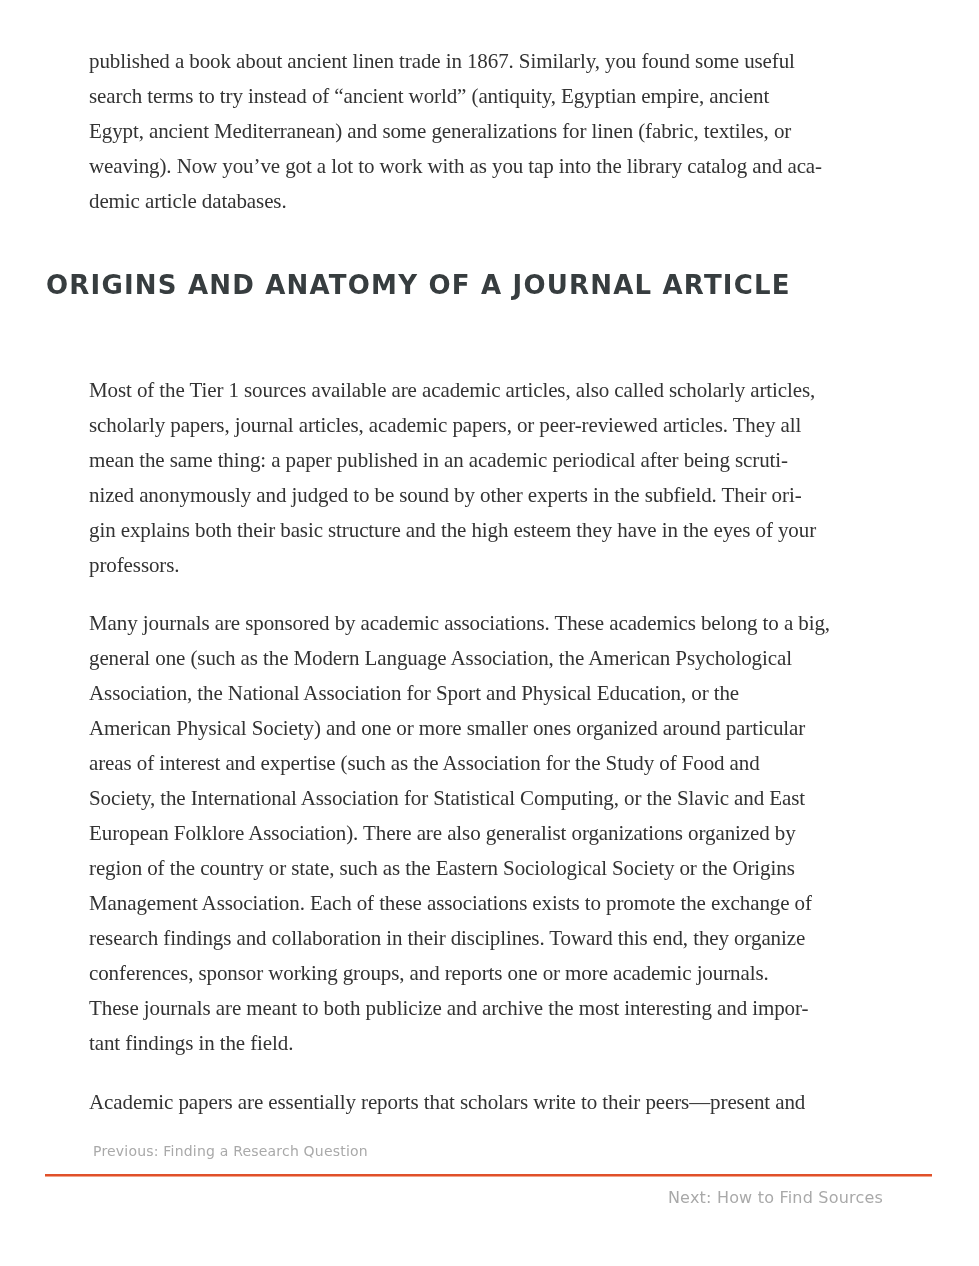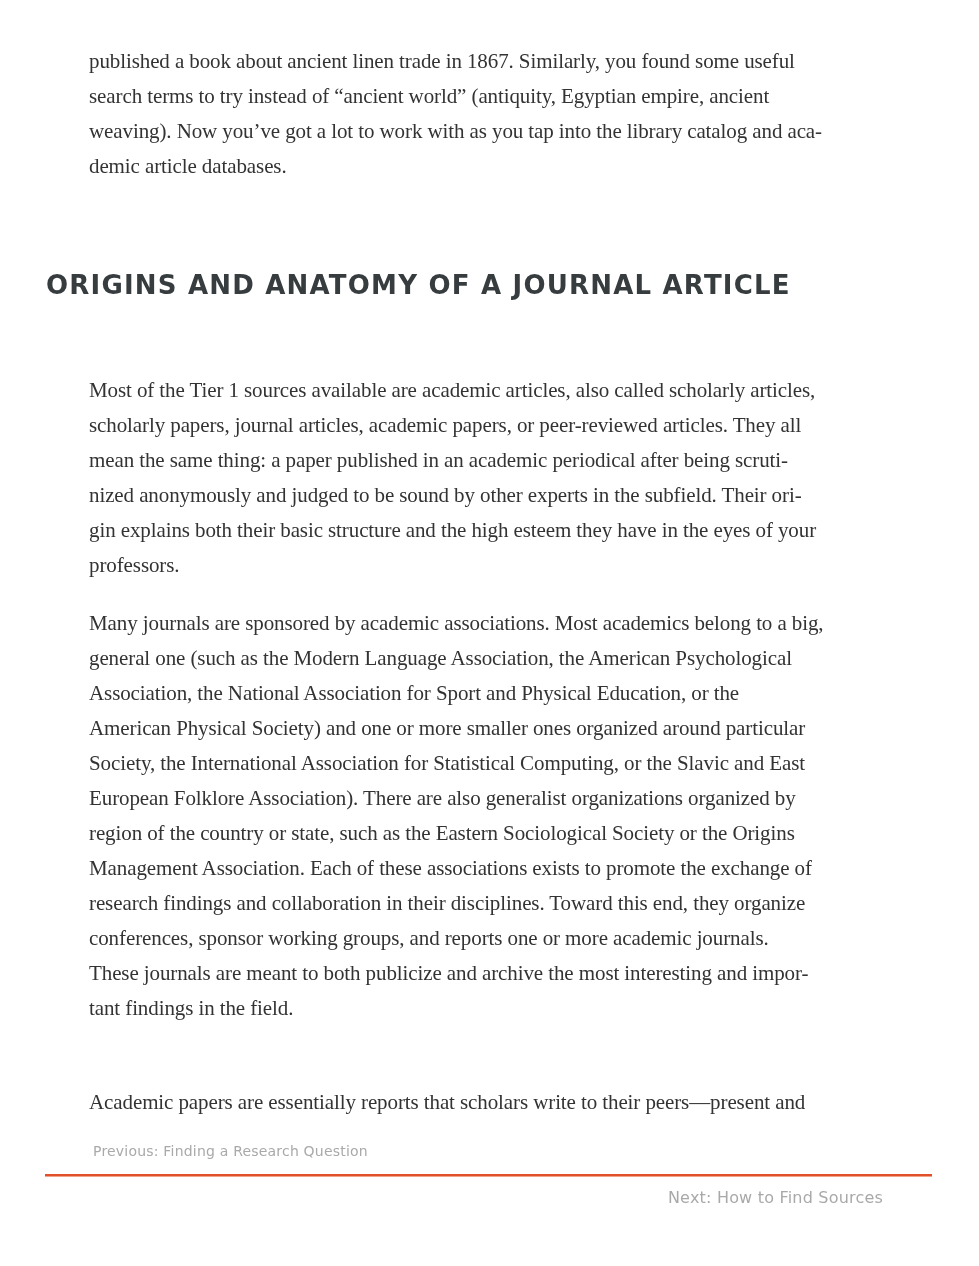--- a/index.html
+++ b/index.html
@@ -84,40 +84,42 @@
     }
   </style>
 </head>
 <body>
 
 <div class="content">
 
   <p class="para" style="top: 44px;">
     <span class="line">published a book about ancient linen trade in 1867. Similarly, you found some useful</span>
     <span class="line">search terms to try instead of “ancient world” (antiquity, Egyptian empire, ancient</span>
+    <span class="line">Egypt, ancient Mediterranean) and some generalizations for linen (fabric, textiles, or</span>
     <span class="line">weaving). Now you’ve got a lot to work with as you tap into the library catalog and aca-</span>
     <span class="line">demic article databases.</span>
   </p>
 
   <h2 class="heading">Origins and Anatomy of a Journal Article</h2>
 
   <p class="para" style="top: 373px;">
     <span class="line">Most of the Tier 1 sources available are academic articles, also called scholarly articles,</span>
     <span class="line">scholarly papers, journal articles, academic papers, or peer-reviewed articles. They all</span>
     <span class="line">mean the same thing: a paper published in an academic periodical after being scruti-</span>
     <span class="line">nized anonymously and judged to be sound by other experts in the subfield. Their ori-</span>
     <span class="line">gin explains both their basic structure and the high esteem they have in the eyes of your</span>
     <span class="line">professors.</span>
   </p>
 
   <p class="para" style="top: 606px;">
-    <span class="line">Many journals are sponsored by academic associations. Most academics belong to a big,</span>
+    <span class="line">Many journals are sponsored by academic associations. These academics belong to a big,</span>
     <span class="line">general one (such as the Modern Language Association, the American Psychological</span>
     <span class="line">Association, the National Association for Sport and Physical Education, or the</span>
     <span class="line">American Physical Society) and one or more smaller ones organized around particular</span>
+    <span class="line">areas of interest and expertise (such as the Association for the Study of Food and</span>
     <span class="line">Society, the International Association for Statistical Computing, or the Slavic and East</span>
     <span class="line">European Folklore Association). There are also generalist organizations organized by</span>
     <span class="line">region of the country or state, such as the Eastern Sociological Society or the Origins</span>
     <span class="line">Management Association. Each of these associations exists to promote the exchange of</span>
     <span class="line">research findings and collaboration in their disciplines. Toward this end, they organize</span>
     <span class="line">conferences, sponsor working groups, and reports one or more academic journals.</span>
     <span class="line">These journals are meant to both publicize and archive the most interesting and impor-</span>
     <span class="line">tant findings in the field.</span>
   </p>
 

